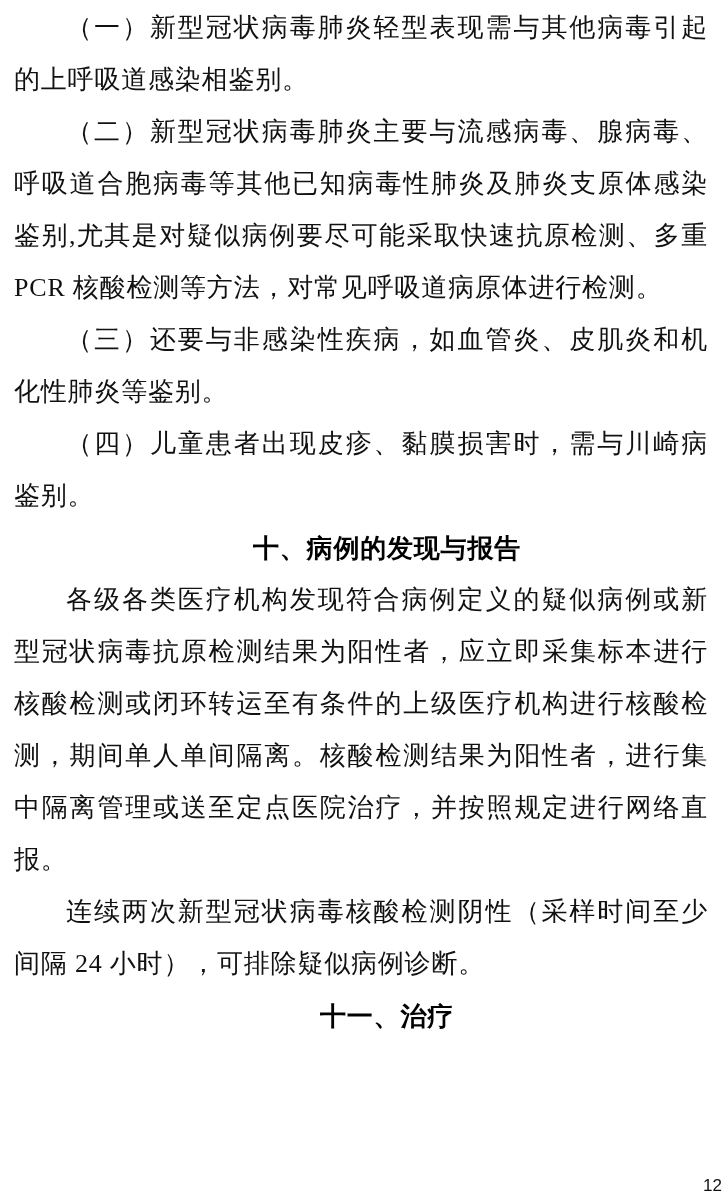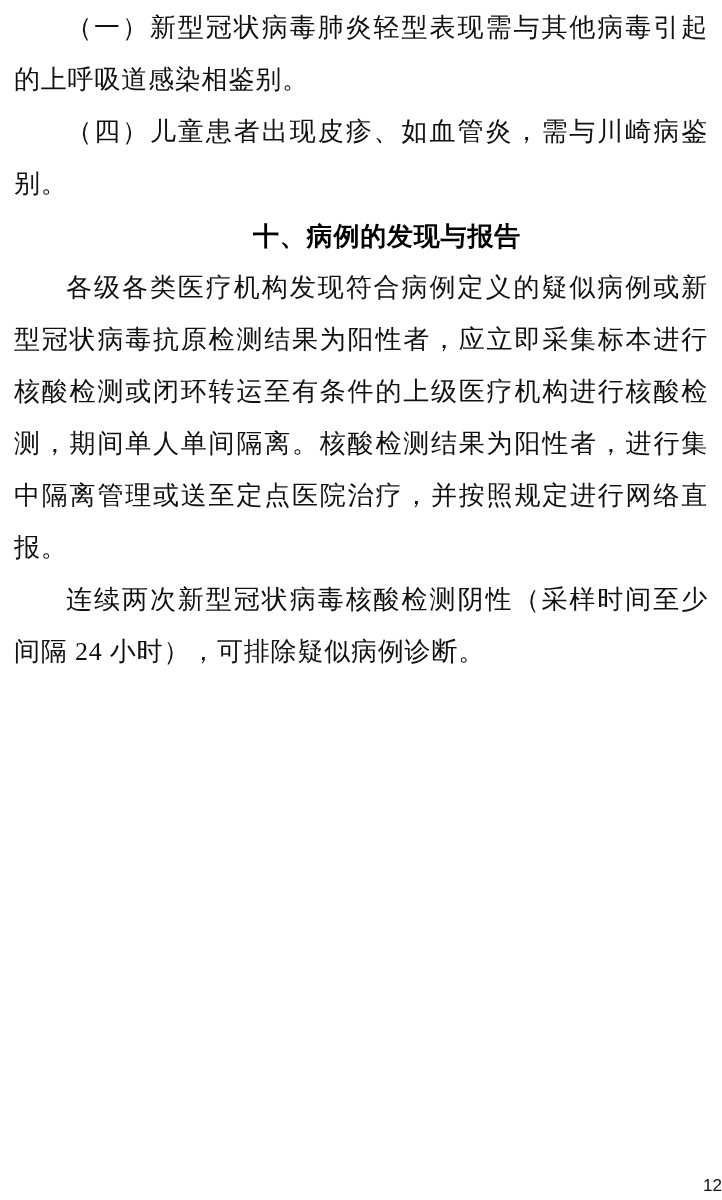--- a/index.html
+++ b/index.html
@@ -47,19 +47,22 @@
     color: #111111;
     font-family: "Liberation Sans", "DejaVu Sans", sans-serif;
   }
 </style>
 </head>
 <body>
 
 <div class="page">
   <div class="content">
       <p class="body-para">（一）新型冠状病毒肺炎轻型表现需与其他病毒引起的上呼吸道感染相鉴别。</p>
-      <p class="body-para">（四）儿童患者出现皮疹、如血管炎，需与川崎病鉴别。</p>
+      <p class="body-para">（二）新型冠状病毒肺炎主要与流感病毒、腺病毒、呼吸道合胞病毒等其他已知病毒性肺炎及肺炎支原体感染鉴别,尤其是对疑似病例要尽可能采取快速抗原检测、多重 PCR 核酸检测等方法，对常见呼吸道病原体进行检测。</p>
+      <p class="body-para">（三）还要与非感染性疾病，如血管炎、皮肌炎和机化性肺炎等鉴别。</p>
+      <p class="body-para">（四）儿童患者出现皮疹、黏膜损害时，需与川崎病鉴别。</p>
       <p class="heading">十、病例的发现与报告</p>
       <p class="body-para">各级各类医疗机构发现符合病例定义的疑似病例或新型冠状病毒抗原检测结果为阳性者，应立即采集标本进行核酸检测或闭环转运至有条件的上级医疗机构进行核酸检测，期间单人单间隔离。核酸检测结果为阳性者，进行集中隔离管理或送至定点医院治疗，并按照规定进行网络直报。</p>
       <p class="body-para">连续两次新型冠状病毒核酸检测阴性（采样时间至少间隔 24 小时），可排除疑似病例诊断。</p>
+      <p class="heading">十一、治疗</p>
     </div>
   <div class="page-number">12</div>
 </div>
 
 </body></html>

